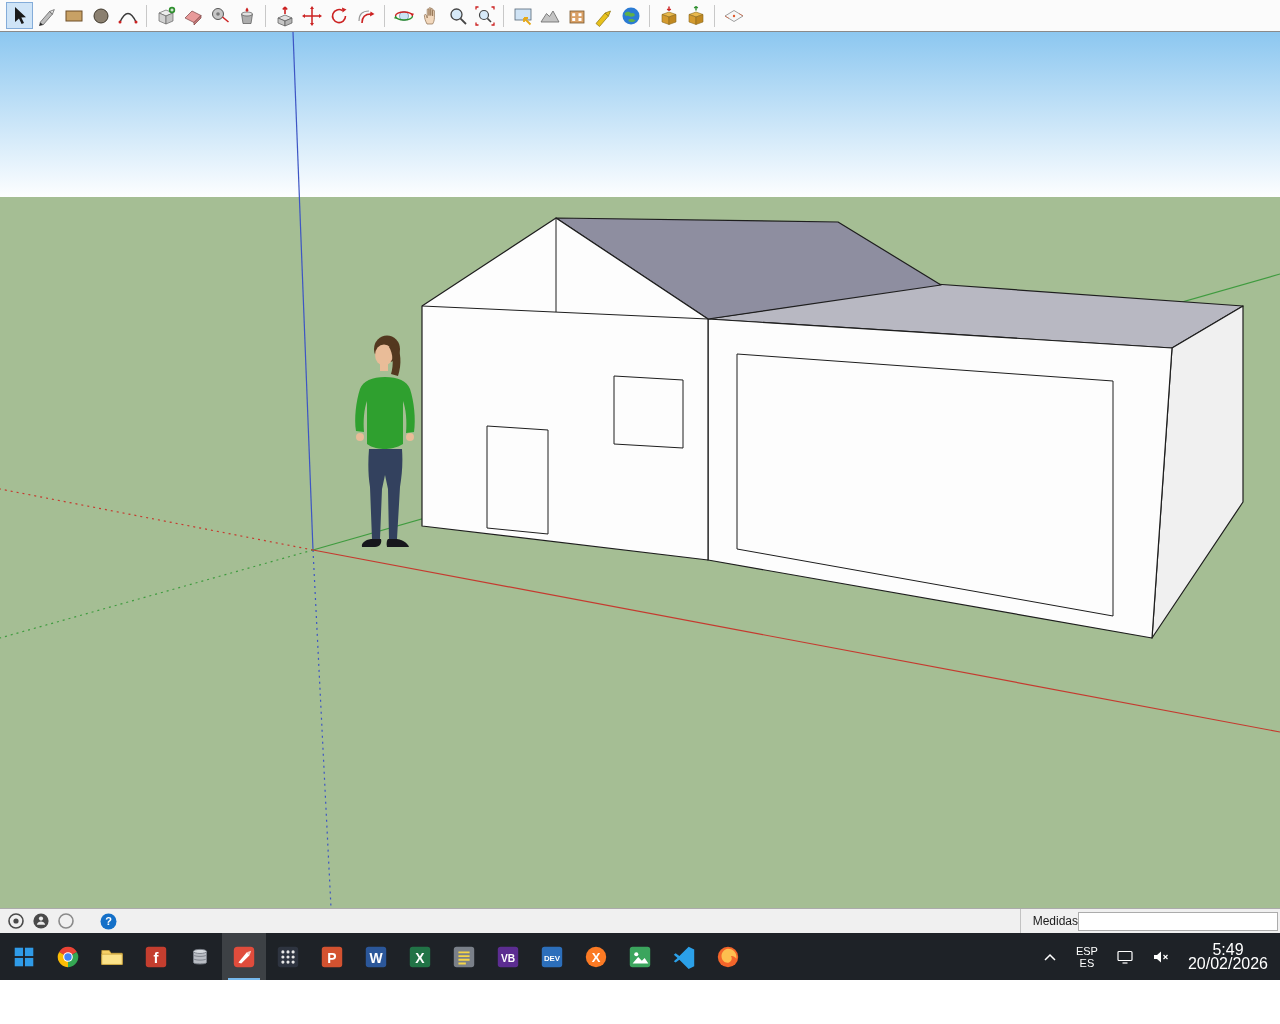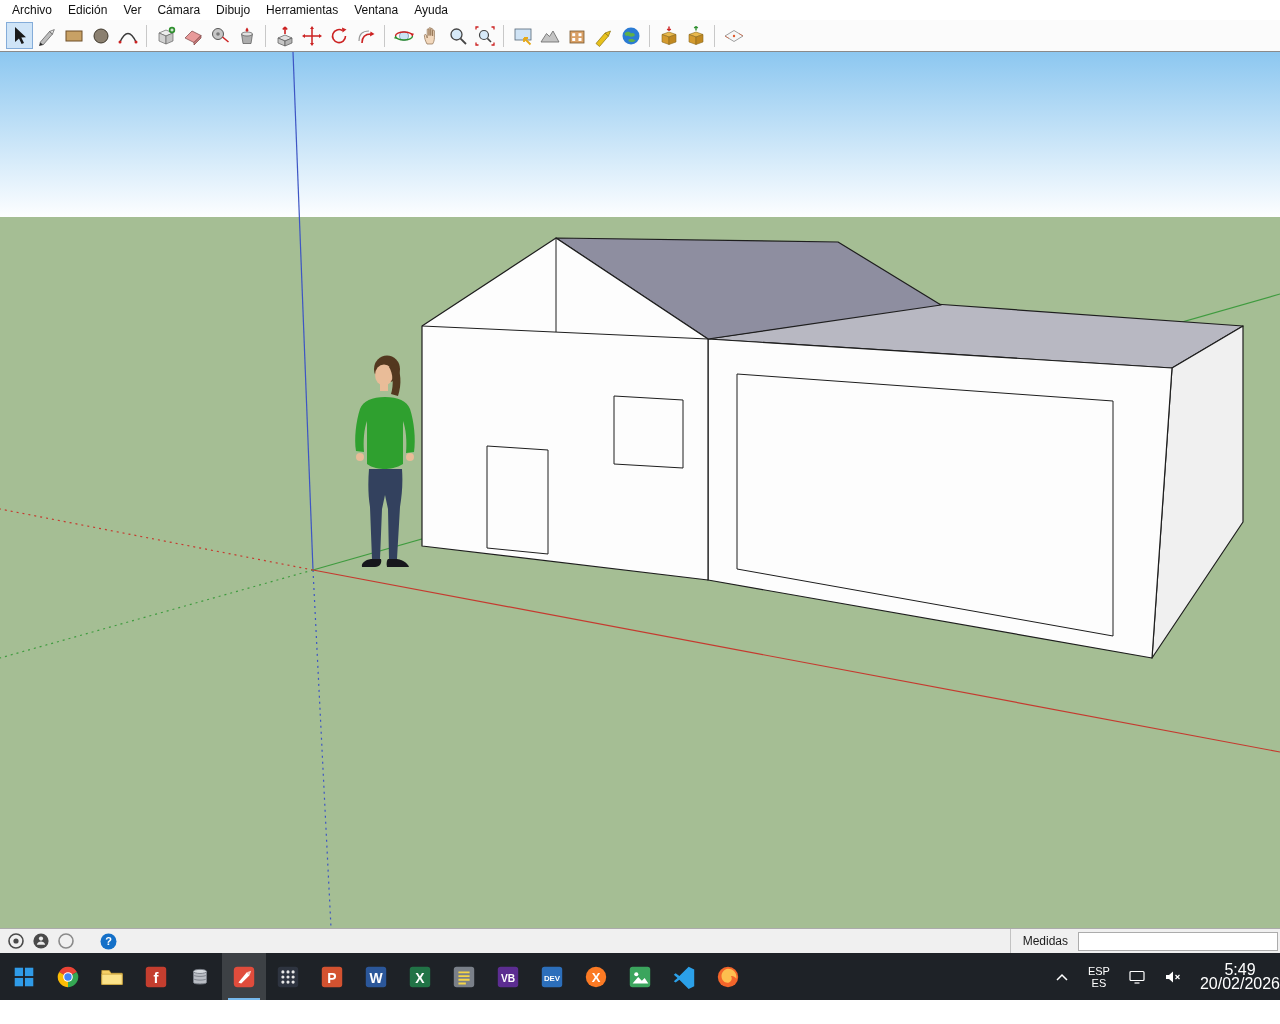--- a/index.html
+++ b/index.html
@@ -14,47 +14,37 @@
   .toolbar{height:32px;display:flex;align-items:center;background:#FBFBFB;border-bottom:1px solid #8A8A8A;padding-left:6px}
   .tool{width:27px;height:27px;display:flex;align-items:center;justify-content:center;border:1px solid transparent}
   .tool.active{background:#CFE4F7;border-color:#84ACD9}
   .tb-sep{width:1px;height:22px;background:#C8C8C8;margin:0 5px}
   .viewport{height:876px;position:relative}
   .viewport svg{display:block}
   .statusbar{height:25px;background:#F0F0F0;border-top:1px solid #ABABAB;display:flex;align-items:center;padding-left:6px;font-size:12px;color:#1a1a1a;gap:6px}
   .sb-icon{width:19px;height:19px;display:flex;align-items:center;justify-content:center}
   .sb-text{margin-left:6px;white-space:nowrap}
   .measure{margin-left:auto;display:flex;align-items:center;height:100%;border-left:1px solid #C2C2C2;padding-left:12px}
-  .measure span{margin-right:10px}
+  .measure span{}
   .measure input{width:200px;height:19px;border:1px solid #ACACAC;background:#fff;font-size:12px;padding:0 4px;outline:none;margin-right:2px}
   .taskbar{height:47px;background:#1E2227;display:flex;align-items:stretch;padding-left:2px;color:#fff}
   .tb-slot{width:44px;display:flex;align-items:center;justify-content:center;position:relative}
   .tb-slot.active{background:rgba(255,255,255,.14)}
   .tb-slot.active::after{content:"";position:absolute;left:6px;right:6px;bottom:0;height:2px;background:#76B9ED}
-  .tray{margin-left:auto;display:flex;align-items:center;gap:18px;padding-right:0}
+  .tray{margin-left:auto;display:flex;align-items:center;gap:18px;padding-right:12px}
   .tray-lang{font-size:11px;line-height:12px;text-align:center}
   .tray-clock{font-size:16px;line-height:14px;text-align:center}
   .tray-item{display:flex;align-items:center;justify-content:center}
 </style>
 </head>
 <body>
 
 <div>
 
 
-  <div class="menubar">
-    <div class="menu-item">Archivo</div>
-    <div class="menu-item">Edición</div>
-    <div class="menu-item">Ver</div>
-    <div class="menu-item">Cámara</div>
-    <div class="menu-item">Dibujo</div>
-    <div class="menu-item">Herramientas</div>
-    <div class="menu-item">Ventana</div>
-    <div class="menu-item">Ayuda</div>
-  </div>
 
   <div class="toolbar">
     <div class="tool active">
       <svg width="22" height="22" viewBox="0 0 22 22">
           <path d="M6,2 L6,17 L10,13.4 L12.6,19 L15,17.9 L12.3,12.6 L17,12.3 Z" fill="#1a1a1a"></path>
         </svg>
     </div>
     <div class="tool">
       <svg width="22" height="22" viewBox="0 0 22 22">
           <path d="M4,17.5 L13.5,6.5 L16.5,9 L7,20 Z" fill="#BDBDBD" stroke="#555" stroke-width="0.7"></path>

